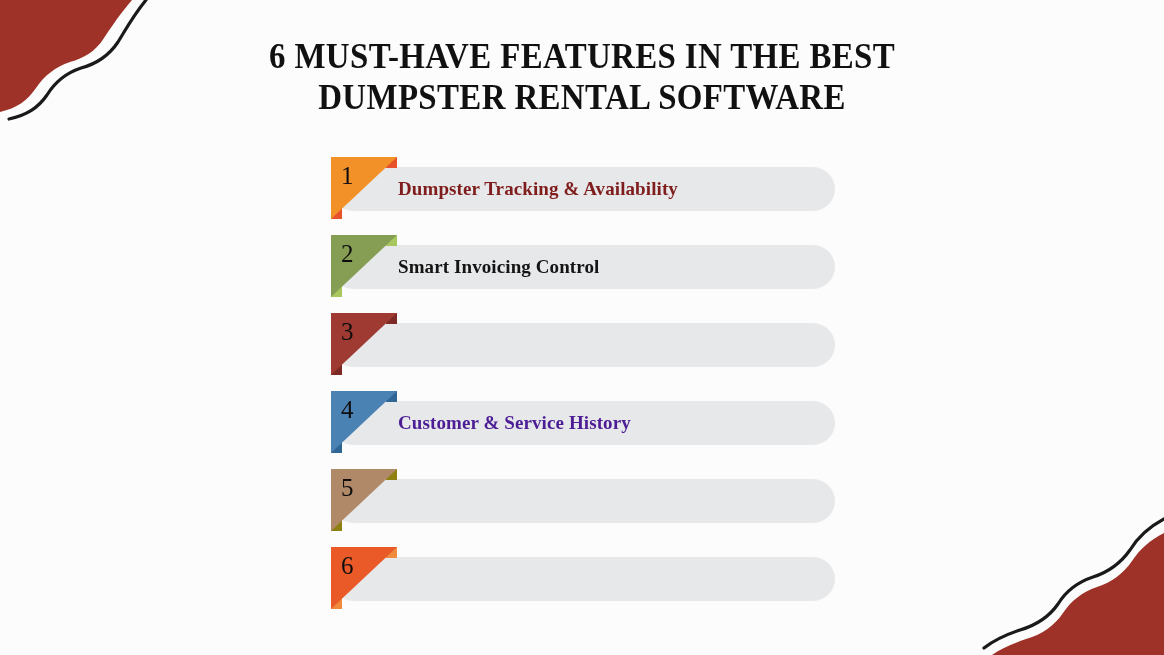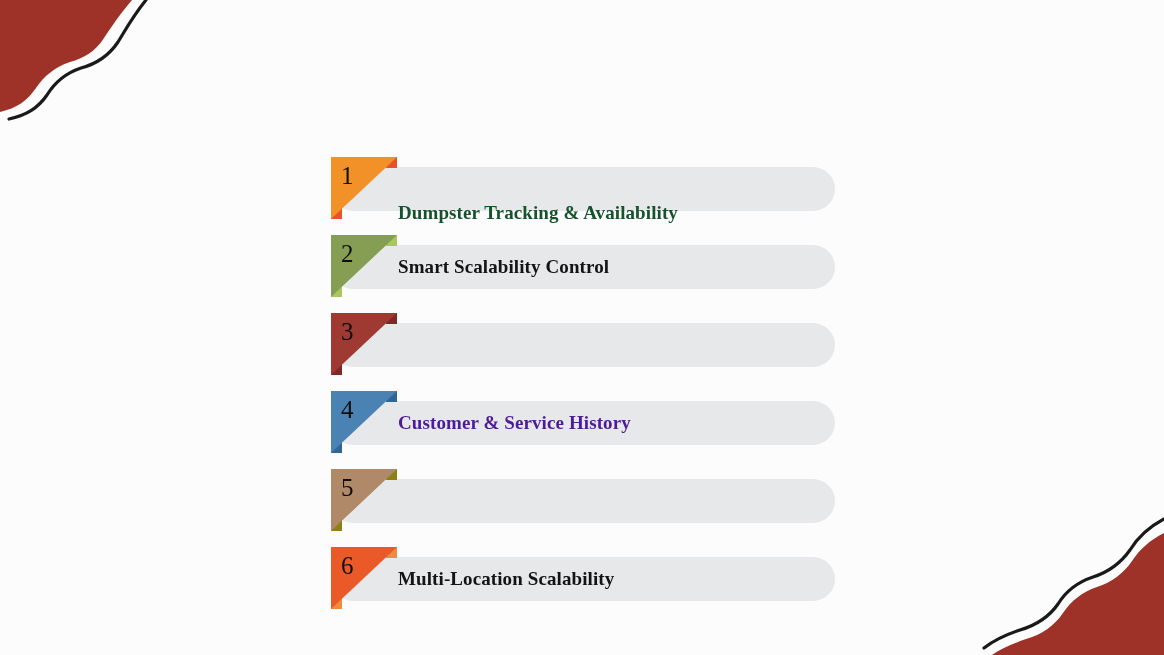--- a/index.html
+++ b/index.html
@@ -145,43 +145,47 @@
   <svg id="corner-tl" class="corner-deco" viewBox="0 0 200 150" width="200" height="150">
     <path id="deco-tl-fill" d="M0,0 L132,0 C120,14 112,26 104,38 C95,52 84,58 70,62 C55,67 44,76 36,88 C27,101 17,108 0,112 Z" fill="#9e3228"></path>
     <path id="deco-tl-line" d="M146,0 C133,16 126,29 118,42 C108,57 96,64 81,68 C66,73 55,82 47,95 C38,108 27,115 9,119" fill="none" stroke="#1a1a1a" stroke-width="3.2" stroke-linecap="round"></path>
   </svg>
 
   <svg id="corner-br" class="corner-deco" viewBox="0 0 200 150" width="200" height="150">
     <path id="deco-br-fill" d="M200,150 L200,28 C186,35 176,44 168,56 C159,69 148,77 133,82 C118,87 107,96 99,108 C90,121 79,129 62,134 C48,139 36,144 28,150 Z" fill="#9e3228"></path>
     <path id="deco-br-line" d="M200,14 C185,22 174,32 166,45 C156,59 145,67 129,72 C114,77 102,86 94,99 C85,112 73,120 56,125 C41,130 29,136 20,143" fill="none" stroke="#1a1a1a" stroke-width="3.2" stroke-linecap="round"></path>
   </svg>
 
+  <div id="title-block">
+    <div class="title-line" style="color: rgb(17, 17, 17);">6 MUST-HAVE FEATURES IN THE BEST</div>
+    <div class="title-line" style="color: rgb(17, 17, 17);">DUMPSTER RENTAL SOFTWARE</div>
+  </div>
 
   <div id="feature-list">
 
     <div class="feature-row">
       <div class="pill" style="background: rgb(231, 232, 234);"></div>
       <div class="badge">
         <div class="badge-accent-tr" style="background: rgb(232, 82, 42);"></div>
         <div class="badge-accent-bl" style="background: rgb(232, 82, 42);"></div>
         <div class="badge-main" style="background: rgb(242, 145, 40);"></div>
         <div class="badge-num">1</div>
       </div>
-      <div class="pill-label" style="color: #14532d; margin-top: 24px;">Dumpster Tracking &amp; Availability</div>
+      <div class="pill-label" style="color: #7f1d1d;">Dumpster Tracking &amp; Availability</div>
     </div>
 
     <div class="feature-row">
       <div class="pill" style="background: rgb(231, 232, 234);"></div>
       <div class="badge">
         <div class="badge-accent-tr" style="background: rgb(169, 199, 95);"></div>
         <div class="badge-accent-bl" style="background: rgb(169, 199, 95);"></div>
         <div class="badge-main" style="background: rgb(134, 158, 83);"></div>
         <div class="badge-num">2</div>
       </div>
-      <div class="pill-label" style="color: rgb(20, 20, 20);">Smart Scalability Control</div>
+      <div class="pill-label" style="color: rgb(20, 20, 20);">Smart Invoicing Control</div>
     </div>
 
     <div class="feature-row">
       <div class="pill" style="background: rgb(231, 232, 234);"></div>
       <div class="badge">
         <div class="badge-accent-tr" style="background: rgb(125, 42, 38);"></div>
         <div class="badge-accent-bl" style="background: rgb(125, 42, 38);"></div>
         <div class="badge-main" style="background: rgb(158, 58, 50);"></div>
         <div class="badge-num">3</div>
       </div>
@@ -209,17 +213,16 @@
     </div>
 
     <div class="feature-row">
       <div class="pill" style="background: rgb(231, 232, 234);"></div>
       <div class="badge">
         <div class="badge-accent-tr" style="background: rgb(240, 138, 60);"></div>
         <div class="badge-accent-bl" style="background: rgb(240, 138, 60);"></div>
         <div class="badge-main" style="background: rgb(234, 90, 40);"></div>
         <div class="badge-num">6</div>
       </div>
-      <div class="pill-label" style="color: rgb(20, 20, 20);">Multi-Location Scalability</div>
     </div>
 
   </div>
 </div>
 
 </body></html>

